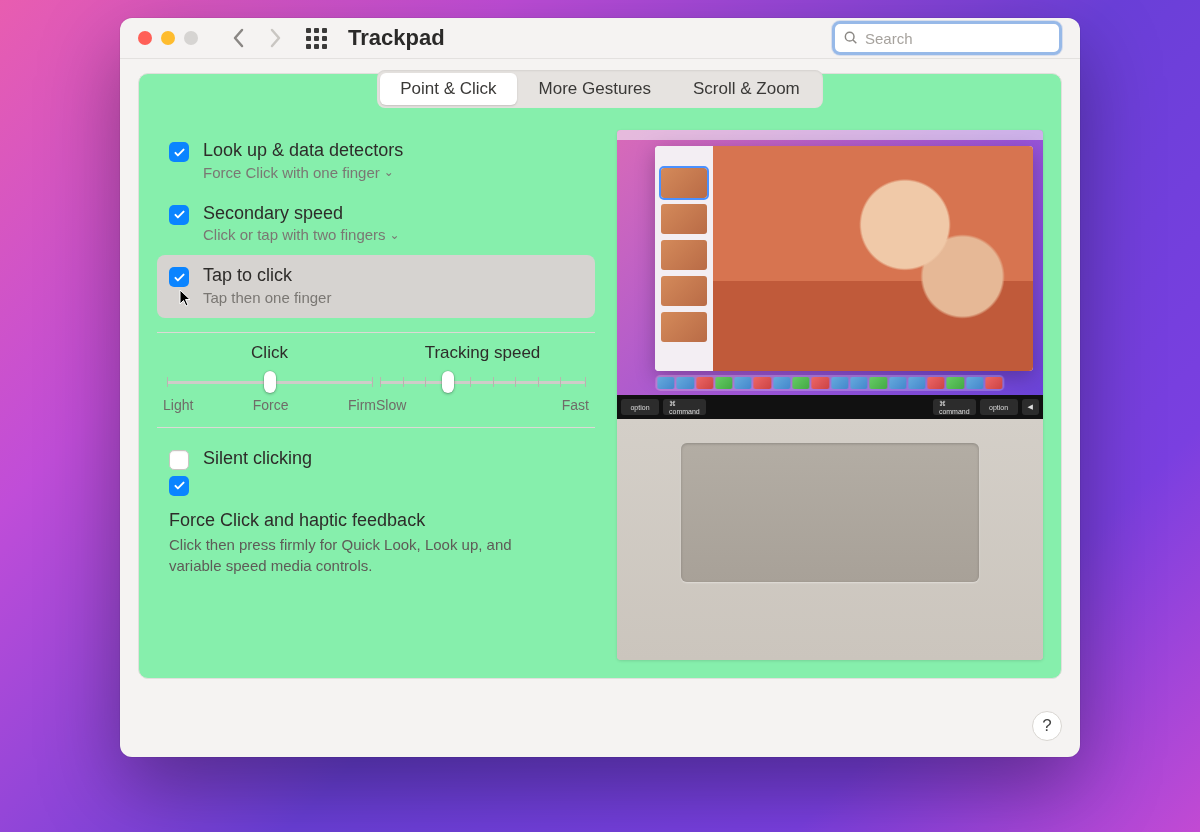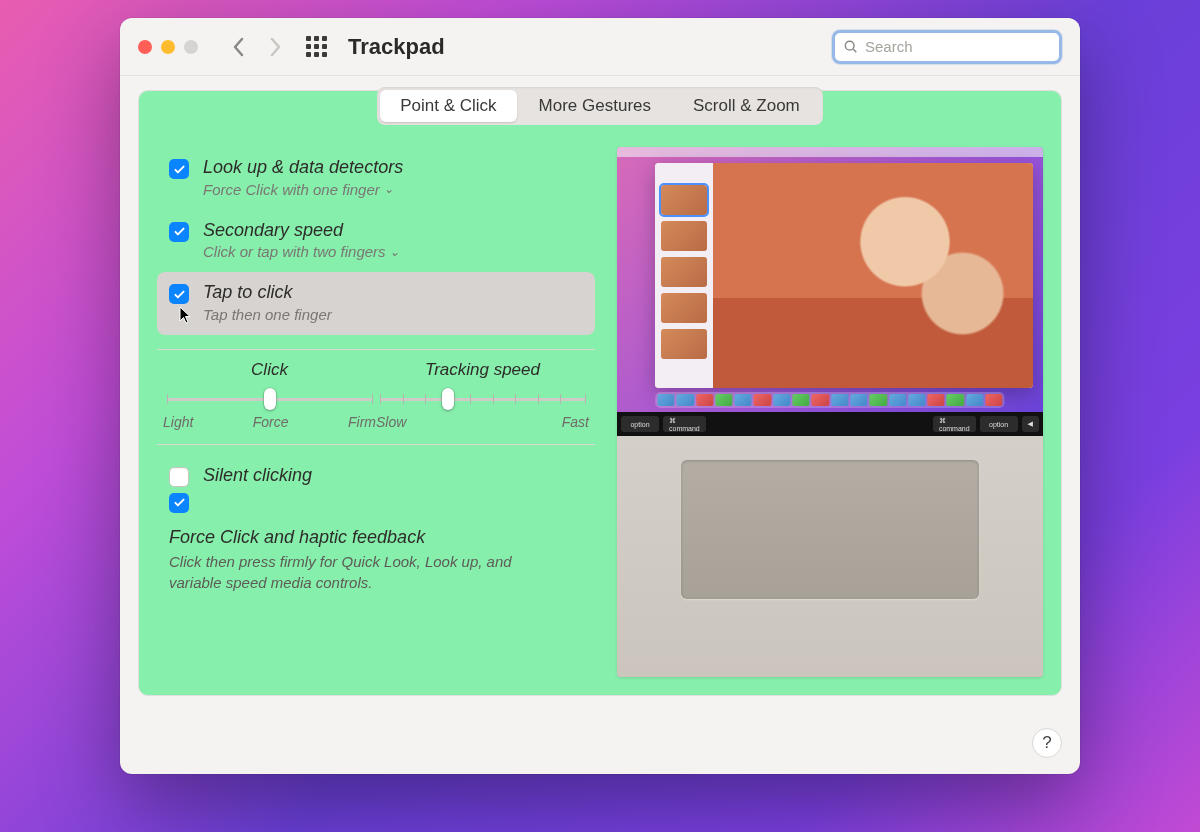--- a/index.html
+++ b/index.html
@@ -13,21 +13,21 @@
   .window {
     margin-top: 18px;
     width: 960px;
     background: #f5f3f2;
     border-radius: 12px;
     box-shadow: 0 30px 80px rgba(0,0,0,.35), 0 0 0 1px rgba(0,0,0,.05);
     overflow: hidden;
   }
   
   .toolbar {
-    height: 58px;
+    height: 41px;
     display: flex; align-items: center;
     padding: 0 18px;
     border-bottom: 1px solid #e3e1df;
   }
   .traffic { display:flex; gap:9px; margin-right: 26px; }
   .dot { width:14px; height:14px; border-radius:50%; }
   .dot.red{background:#ff5f57;} .dot.yel{background:#febc2e;} .dot.gray{background:#d6d4d2;}
   .nav-arrow {
     width:30px; height:30px; display:flex; align-items:center; justify-content:center;
     color:#8a8784; font-size:20px; margin-right:6px; cursor:default;
@@ -62,21 +62,21 @@
   .tabgroup{
     background:#e6e3e0; border-radius:8px; padding:3px; display:flex; gap:2px;
     box-shadow: inset 0 1px 2px rgba(0,0,0,.08);
   }
   .tab{
     padding:6px 20px; border-radius:6px; font-size:17px; color:#3a3937; cursor:default;
   }
   .tab.active{ background:#fff; box-shadow:0 1px 2px rgba(0,0,0,.15); font-weight:500; }
 
   .cols{ display:flex; gap:22px; margin-top:18px; }
-  .left{ flex: 0 0 438px; font-style: italic; }
+  .left{ flex: 0 0 438px; }
   .right{ flex:1; }
 
   .opt-row{
     display:flex; align-items:flex-start; gap:14px;
     padding:10px 12px 12px; border-radius:8px;
   }
   .opt-row.highlight{ background:#d6d3d0; position:relative; }
   .cursor-arrow{
     position:absolute; left:22px; top:34px; width:14px; height:18px; pointer-events:none;
   }

